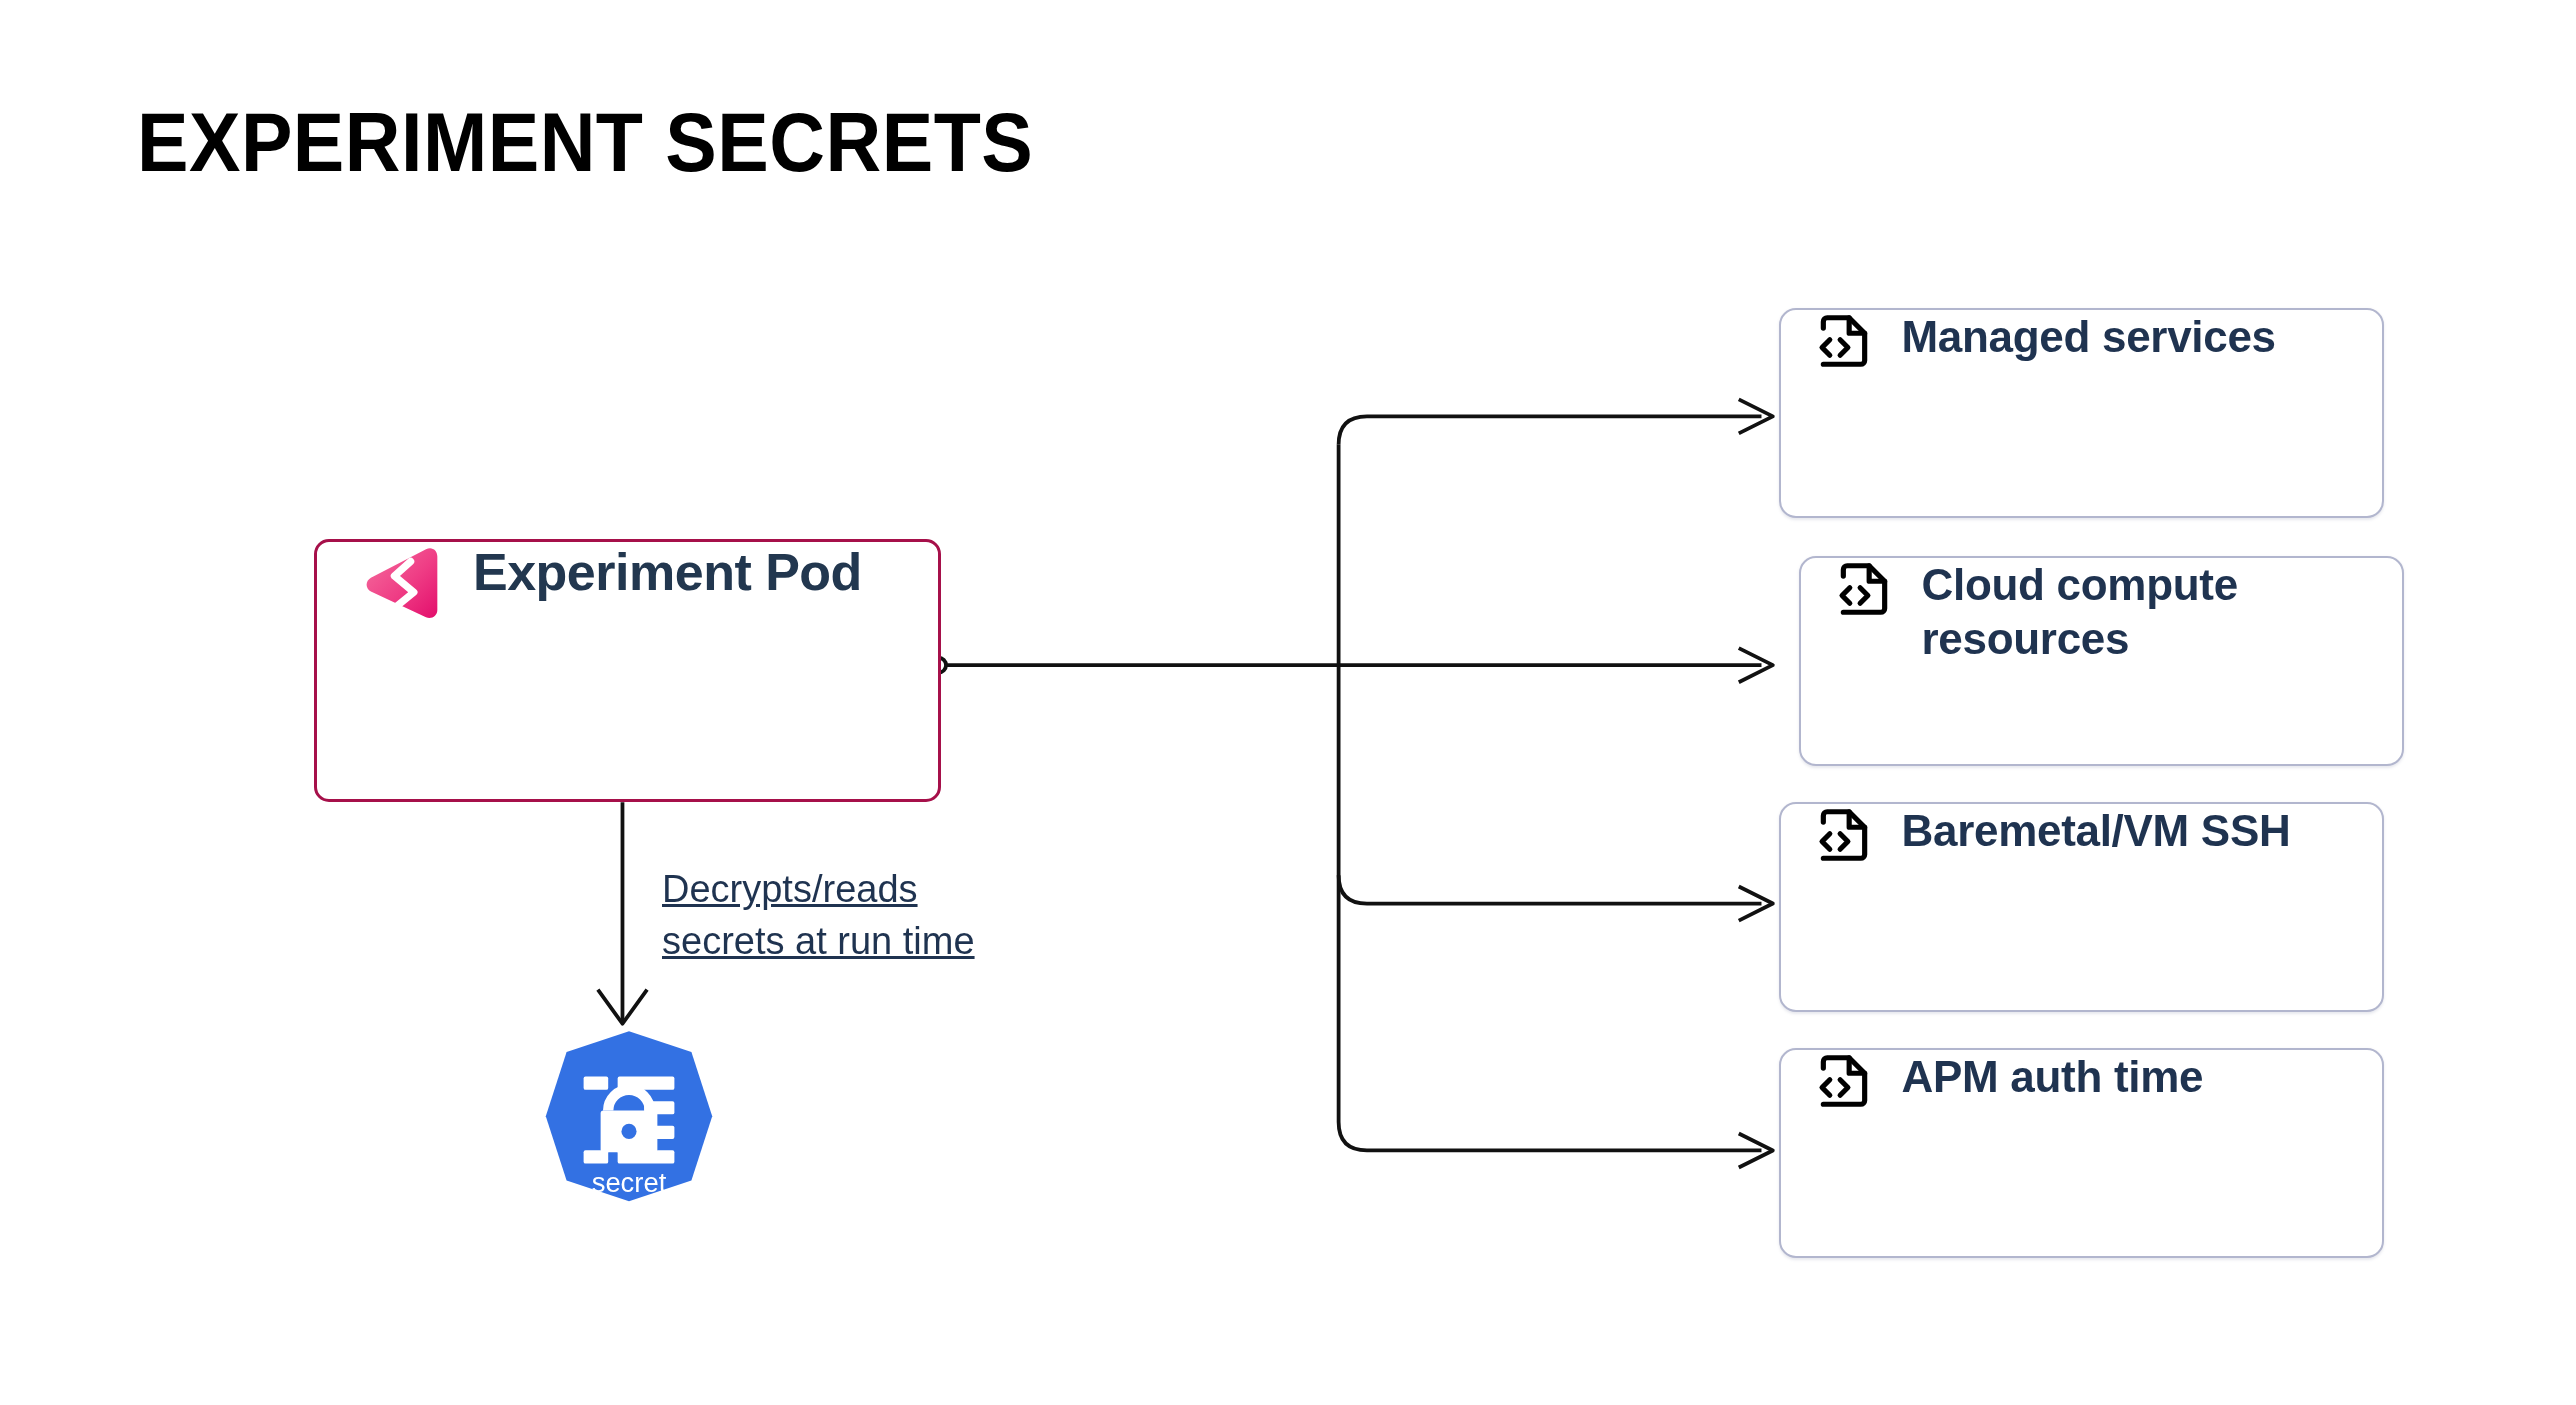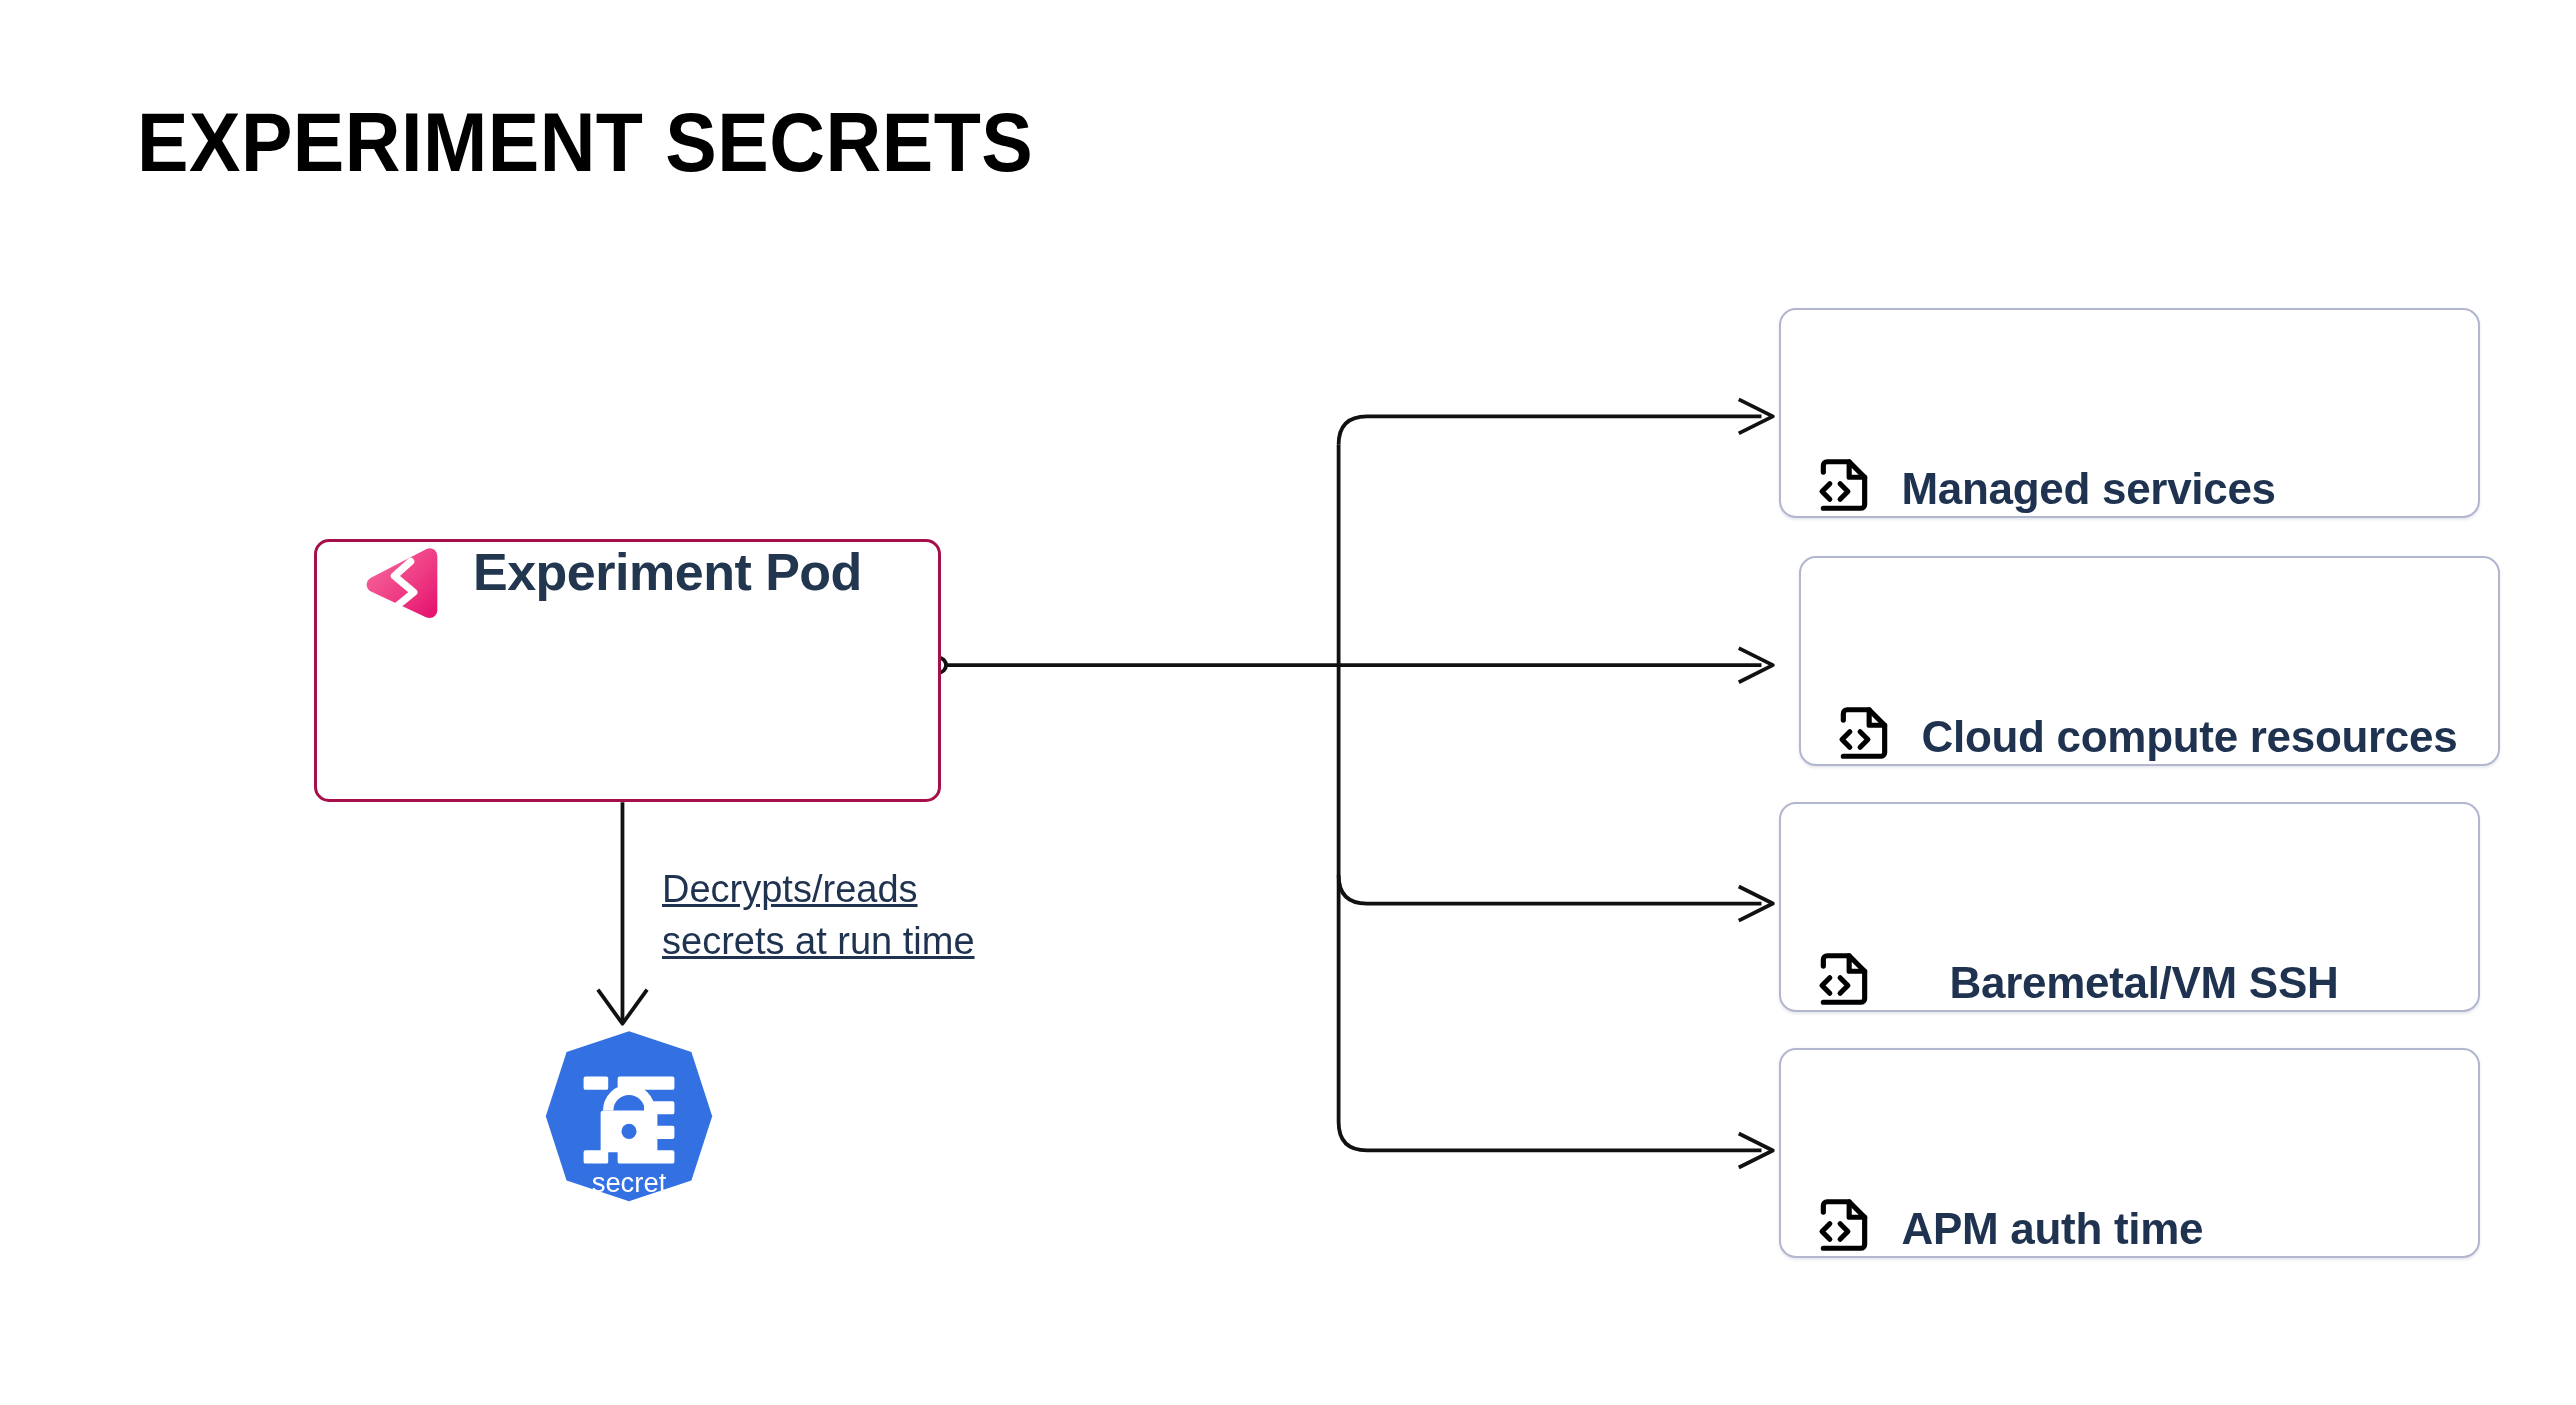--- a/index.html
+++ b/index.html
@@ -99,47 +99,47 @@
     top: 1029px;
     width: 174px;
     height: 201px;
   }
   .secret-node svg { display: block; }
 
   
   .card {
     position: absolute;
     left: 1779px;
-    width: 701px;
+    width: 605px;
     box-sizing: border-box;
     background: #ffffff;
     border: 2.8px solid #b2b6ce;
     border-radius: 17px;
     display: flex;
-    align-items: flex-end;
+    align-items: flex-start;
     padding-left: 32px;
     box-shadow: 0 1.9px 2.8px rgba(120,125,160,0.18);
   }
   .card-icon {
     width: 62px;
     height: 62px;
     flex: 0 0 62px;
     margin-right: 26.5px;
   }
   .card-label {
     font-size: 44px;
     font-weight: 700;
     line-height: 1.22;
     color: #1f3350;
     letter-spacing: -0.3px;
   }
 
   .card-1 { top: 308px;  height: 210px; }
   .card-2 { top: 556px;  height: 210px; margin-left: 20px; }
-  .card-3 { top: 802px;  height: 210px; gap: 48px; }
+  .card-3 { top: 802px;  height: 210px; }
   .card-4 { top: 1048px; height: 210px; }
 </style>
 </head>
 <body>
 
 <div id="canvas">
 
   <div class="page-title">EXPERIMENT SECRETS</div>
 
   <svg id="wires" viewBox="0 0 2723 1486" xmlns="http://www.w3.org/2000/svg">

